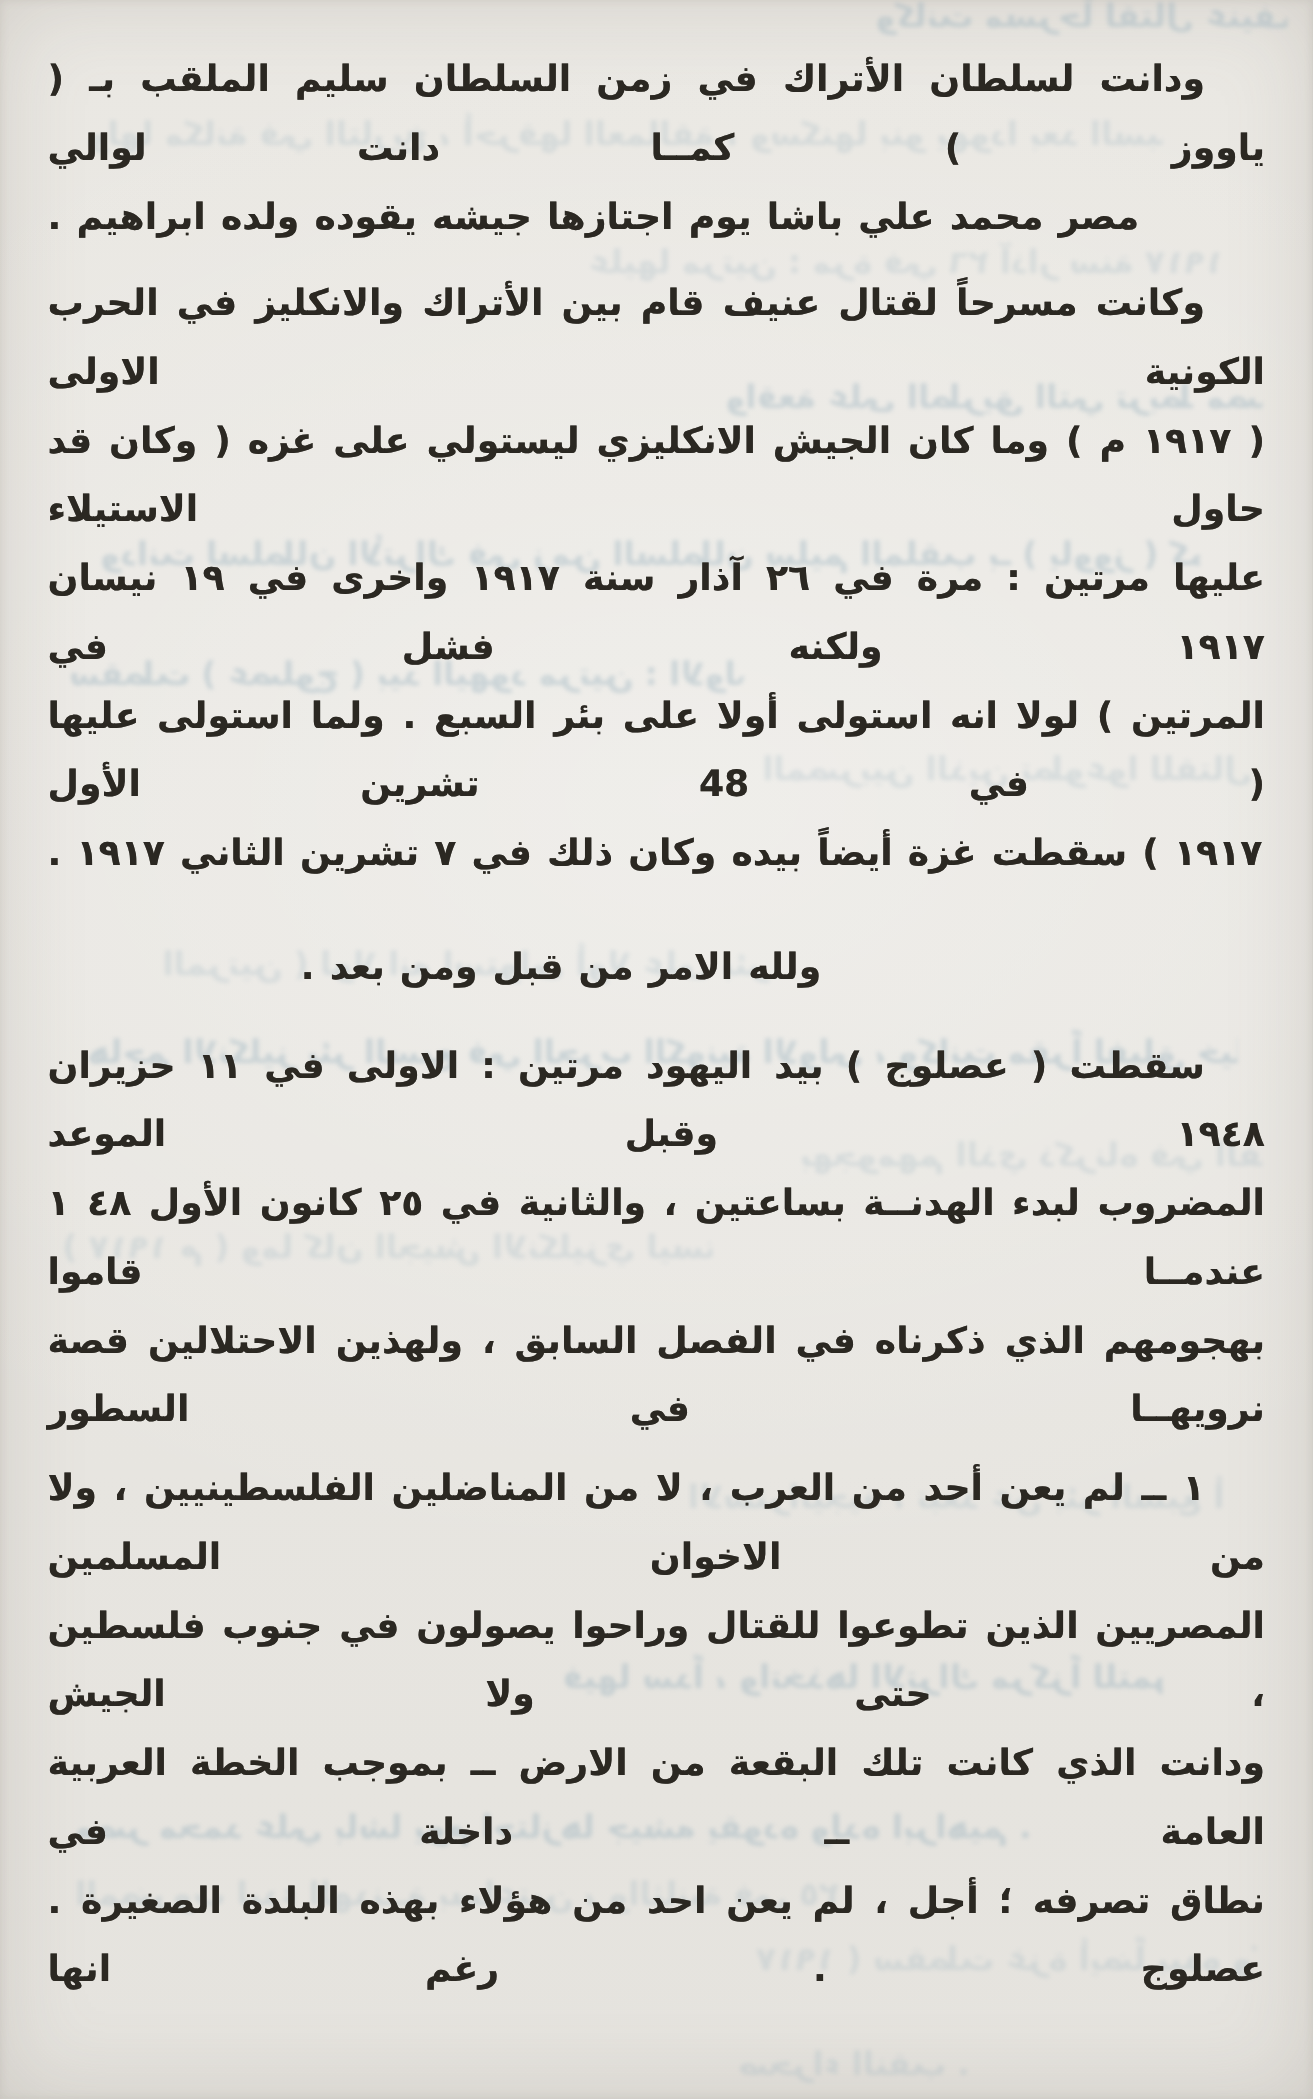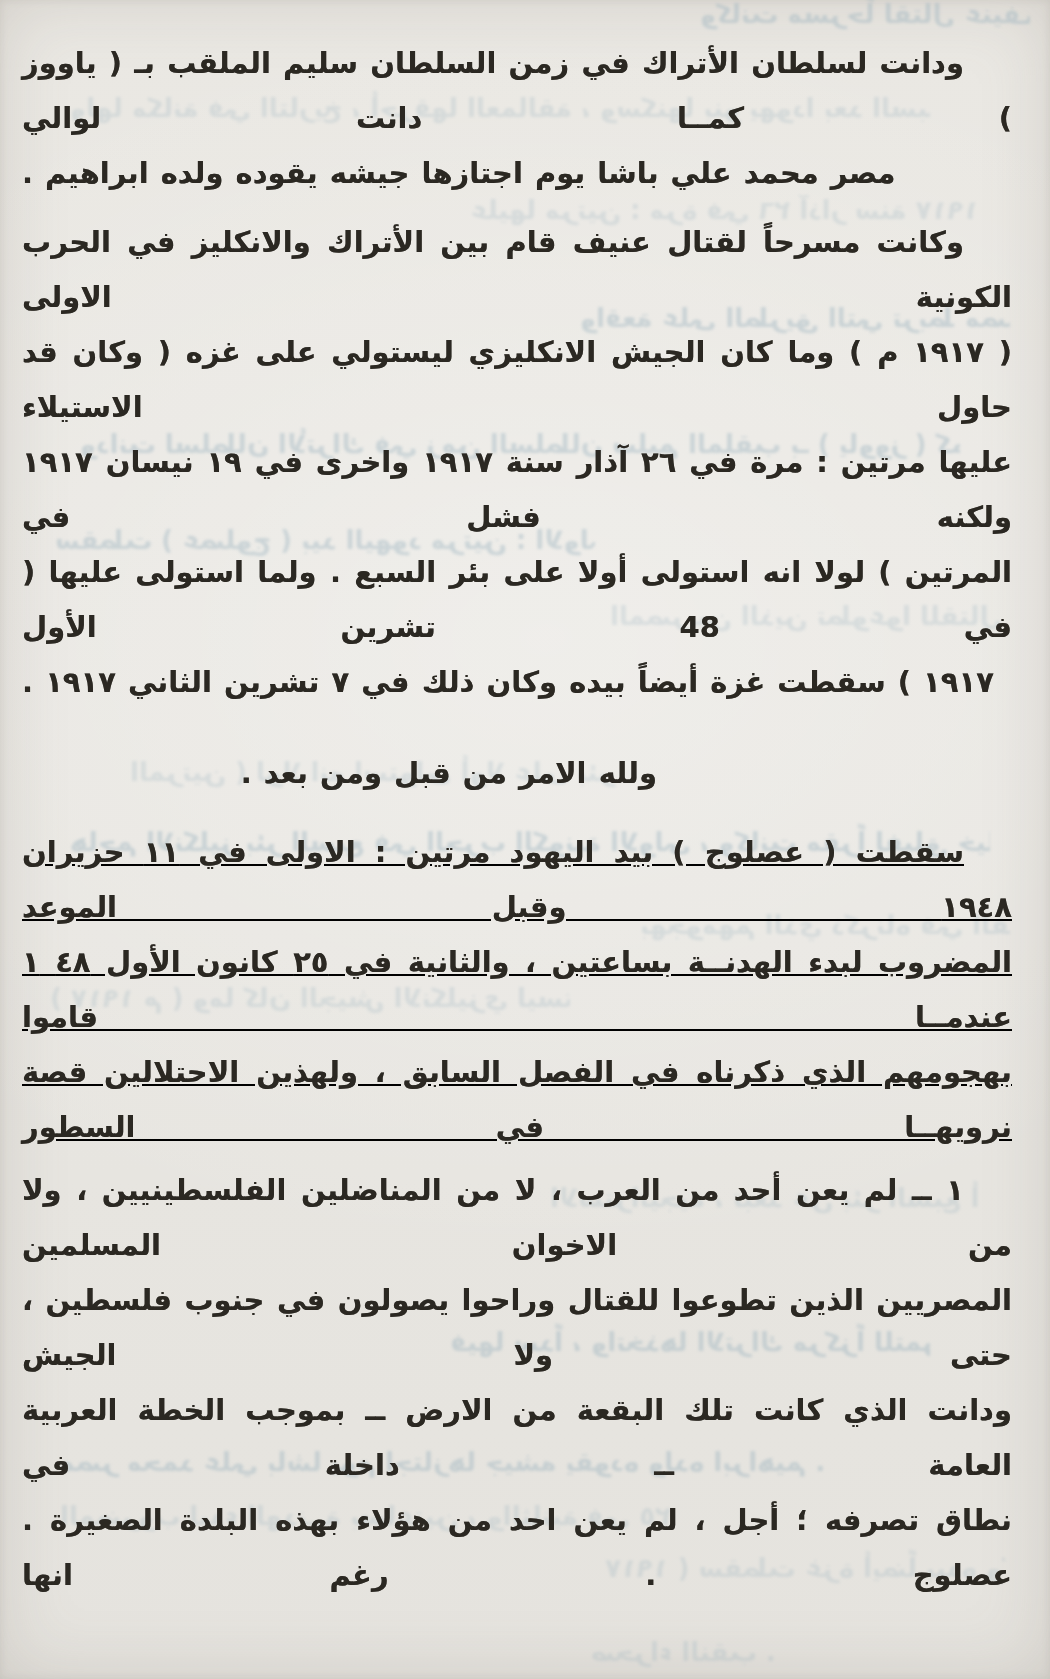--- a/index.html
+++ b/index.html
@@ -1,21 +1,21 @@
 <!DOCTYPE html>
 <html lang="ar" dir="rtl"><head>
 <meta charset="utf-8">
 <style>
   html,body{margin:0;padding:0;background:#d8d6d1;}
   .page{
     position:relative;
     width:1050px;height:1679px;
     margin:0 auto;
     box-sizing:border-box;
-    padding:36px 38px 0 22px;
+    padding:36px 38px 0 38px;
     overflow:hidden;
     background:
       radial-gradient(1300px 900px at 52% 38%, rgba(255,255,255,.30), rgba(255,255,255,0) 70%),
       linear-gradient(180deg,#eae8e3 0%, #e8e6e1 55%, #e5e3de 100%);
     box-shadow: inset 0 0 70px rgba(118,112,100,.20), inset 0 0 8px rgba(118,112,100,.15);
     direction:rtl;
   }
   
   .bleed-layer{position:absolute;inset:0;z-index:0;pointer-events:none;}
   .bleed{
@@ -45,21 +45,21 @@
     text-align:justify;
     text-align-last:justify;
     word-spacing:2px;
   }
   .first{text-indent:48px;}
   .endL{text-align:center;text-align-last:left;}
   .endR{text-align:right;text-align-last:right;}
   .deep{text-align:right;text-align-last:right;margin-left:0;margin-right:355px;}
   .mt14{margin-top:14px;}
   .mt36{margin-top:36px;}
-  .mt24{margin-top:24px;text-decoration:underline;}
+  .mt24{margin-top:24px;}
   .mt8{margin-top:8px;}
   .heading{
     font-family:"DejaVu Sans",sans-serif;
     font-weight:bold;
     font-size:38px;
     line-height:72px;
     color:#33302a;
     text-align:center;
     text-align-last:center;
     margin-top:16px;

